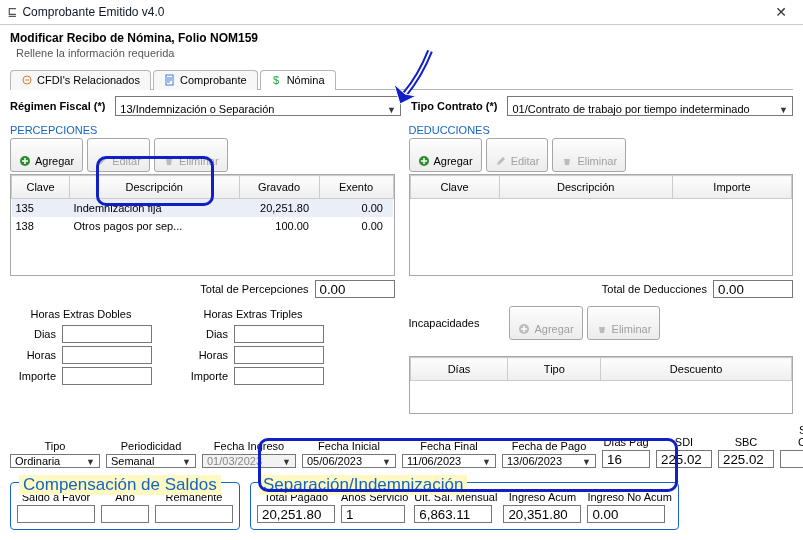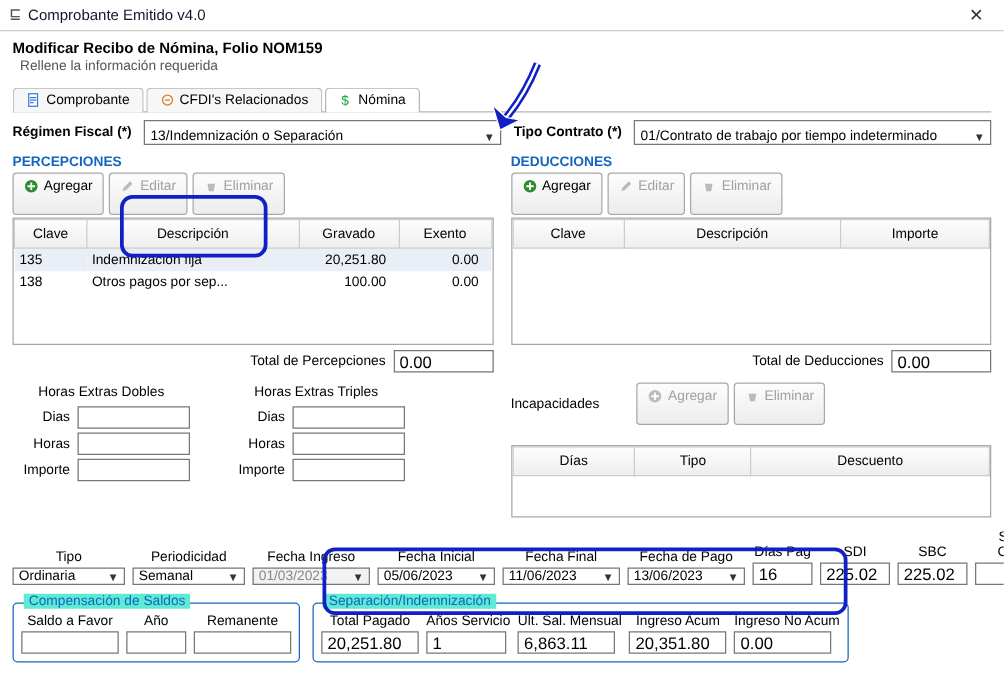--- a/index.html
+++ b/index.html
@@ -13,23 +13,23 @@
 .subhead .sub{color:#555;margin-top:2px;padding-left:6px}
 .tabs{margin:6px 10px 0;border-bottom:1px solid #b5b5b5;display:flex;gap:0}
 .tab{display:flex;align-items:center;gap:4px;padding:3px 10px 4px;border:1px solid #b5b5b5;border-bottom:none;border-radius:4px 4px 0 0;background:#f7f7f7;margin-right:2px;cursor:pointer;position:relative;top:1px}
 .tab.active{background:#fff}
 .tab .ico{width:12px;height:12px;display:inline-block}
 .body{flex:1;padding:6px 10px 10px;display:flex;flex-direction:column;gap:4px;position:relative}
 .row{display:flex;gap:10px;align-items:center}
 .lbl{white-space:nowrap}
 .combo{flex:1;border:1px solid #777;height:18px;display:flex;align-items:flex-end;padding:0 4px;position:relative;background:#fff}
 .combo .arr{margin-left:auto;font-size:9px;color:#333}
-.sect-title{color:#1565c0;font-weight:700;font-size:11px;margin-top:4px}
+.sect-title{color:#1565c0;font-weight:400;font-size:11px;margin-top:4px}
 .toolbar{display:flex;gap:4px;margin:2px 0}
-.btn{border:1px solid #a7a7a7;background:linear-gradient(#fdfdfd,#ececec);border-radius:3px;padding:16px 8px;display:flex;align-items:flex-end;gap:4px;cursor:pointer;height:20px;box-sizing:border-box}
+.btn{border:1px solid #a7a7a7;background:linear-gradient(#fdfdfd,#ececec);border-radius:3px;padding:16px 8px;display:flex;align-items:flex-start;gap:4px;cursor:pointer;height:20px;box-sizing:border-box}
 .btn.dis{color:#a0a0a0;cursor:default}
 .btn .i{width:12px;height:12px;display:inline-block}
 .cols{display:flex;gap:14px}
 .col{flex:1;display:flex;flex-direction:column}
 .grid{border:1px solid #a7a7a7;height:100px;background:#fff;overflow:hidden}
 .grid table{width:100%;border-collapse:collapse;table-layout:fixed}
 .grid th{font-weight:400;border:1px solid #ccc;padding:2px 4px;background:linear-gradient(#fdfdfd,#eee);text-align:center;height:18px}
 .grid td{border-bottom:0;padding:1px 4px;height:16px}
 .grid td.num{text-align:right;padding-right:10px}
 .grid tr.sel td{background:#e9eef7}
@@ -39,21 +39,21 @@
 .pair-col{display:flex;flex-direction:column;gap:3px}
 .pair-col .hdr{text-align:center;margin-bottom:2px}
 .pair{display:flex;gap:6px;align-items:center;justify-content:flex-end}
 .pair .lbl{width:46px;text-align:right}
 .pair .txt{width:90px}
 .bigrow{display:flex;gap:6px;margin-top:6px;align-items:flex-end}
 .bigrow .cell{display:flex;flex-direction:column;gap:2px}
 .bigrow .cell .h{text-align:center}
 .bigrow .cell .txt,.bigrow .cell .combo{width:80px}
 .group{border:1px solid #1565c0;border-radius:4px;padding:8px 6px 6px;position:relative;margin-top:10px}
-.group .legend{position:absolute;top:-8px;left:8px;background:#5eead4;color:#1565c0;padding:0 4px;font-size:11px}
+.group .legend{position:absolute;top:-8px;left:8px;background:#fef9c3;color:#1565c0;padding:0 4px;font-size:17px}
 .group-row{display:flex;gap:6px}
 .group-row .cell{display:flex;flex-direction:column;gap:2px}
 .group-row .cell .h{text-align:center}
 .group-row .cell .txt{width:78px}
 .bottom{display:flex;justify-content:center;padding:8px 0;border-top:6px solid #eab308}
 .highlight1{position:absolute;border:3px solid #1020c5;border-radius:10px;pointer-events:none}
 .arrow{position:absolute;pointer-events:none}
 .incap-grid{border:1px solid #a7a7a7;height:56px;background:#fff;margin-top:16px}
 .incap-grid table{width:100%;border-collapse:collapse}
 .incap-grid th{font-weight:400;border:1px solid #ccc;padding:2px 4px;background:linear-gradient(#fdfdfd,#eee);text-align:center;height:18px}
@@ -70,34 +70,34 @@
 
 <div class="subhead">
   <div class="bold">Modificar Recibo de Nómina, Folio NOM159</div>
   <div class="sub">Rellene la información requerida</div>
 </div>
 
 <div class="tabs">
   <div class="tab">
     <span class="ico">
       <svg viewBox="0 0 12 12">
+            <circle cx="6" cy="6" r="4" fill="none" stroke="#d97b29"></circle>
+            <path d="M4 6h4" stroke="#d97b29"></path>
+          </svg>
+    </span>
+    <span>CFDI's Relacionados</span>
+  </div>
+  <div class="tab">
+    <span class="ico">
+      <svg viewBox="0 0 12 12">
             <rect x="2" y="1" width="7" height="10" fill="#fff" stroke="#3a7bd5"></rect>
             <path d="M3 4h5M3 6h5M3 8h3" stroke="#3a7bd5"></path>
           </svg>
     </span>
     <span>Comprobante</span>
-  </div>
-  <div class="tab">
-    <span class="ico">
-      <svg viewBox="0 0 12 12">
-            <circle cx="6" cy="6" r="4" fill="none" stroke="#d97b29"></circle>
-            <path d="M4 6h4" stroke="#d97b29"></path>
-          </svg>
-    </span>
-    <span>CFDI's Relacionados</span>
   </div>
   <div class="tab active">
     <span class="ico">
       <svg viewBox="0 0 12 12">
             <text x="2" y="10" font-size="11" fill="#19a63a">$</text>
           </svg>
     </span>
     <span>Nómina</span>
   </div>
 </div>

